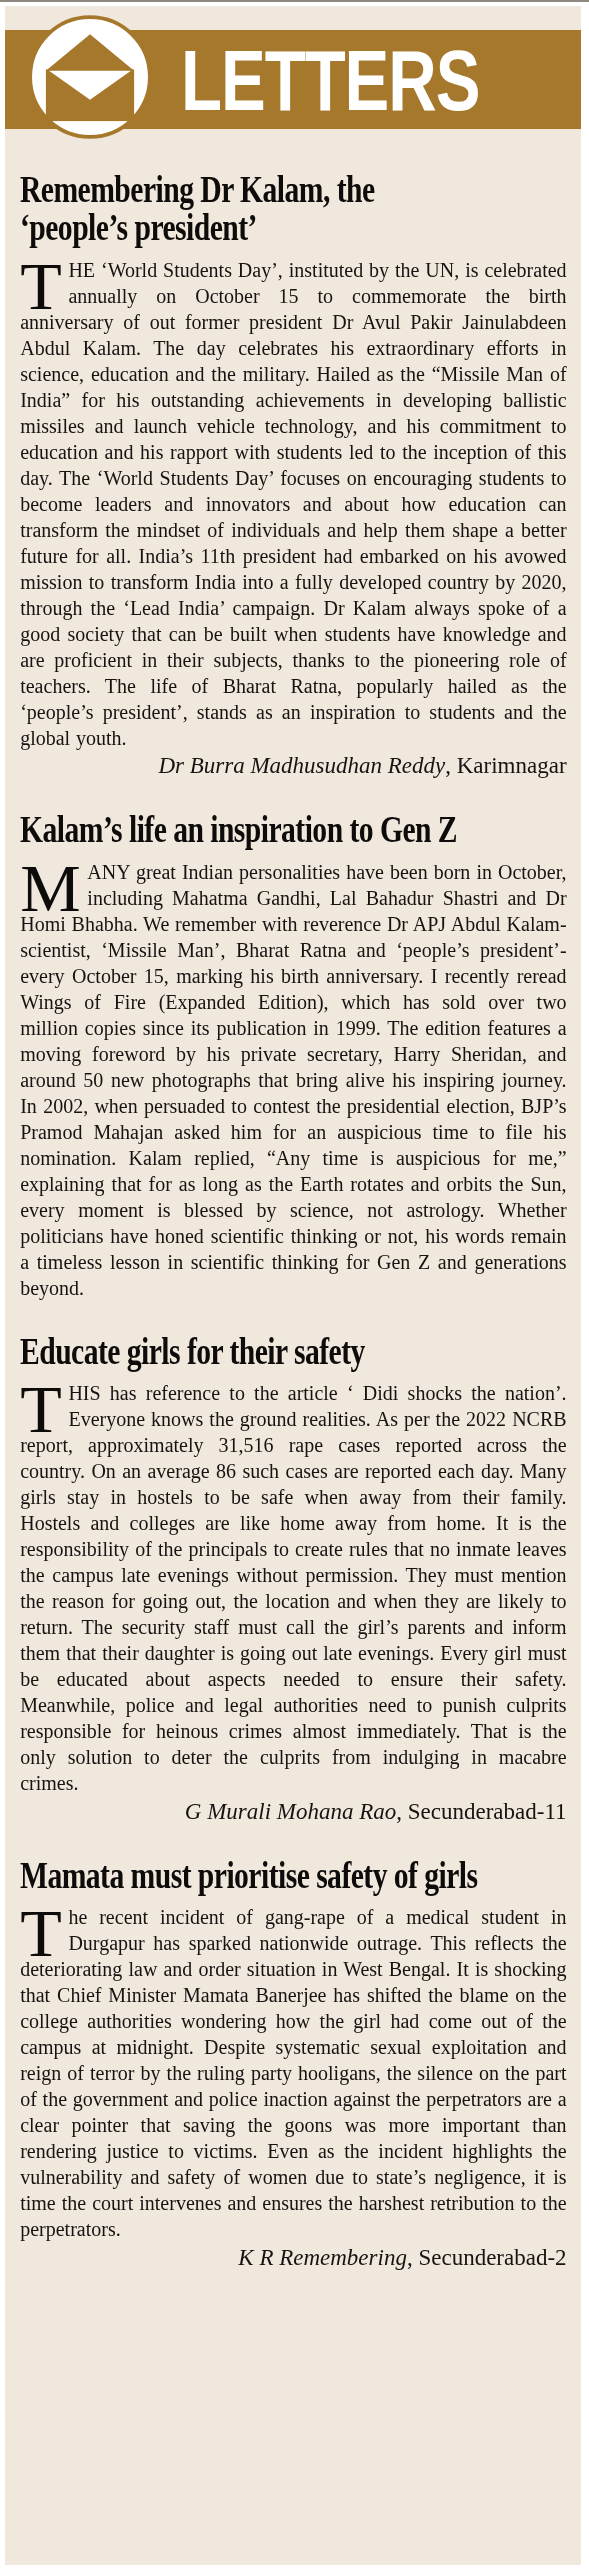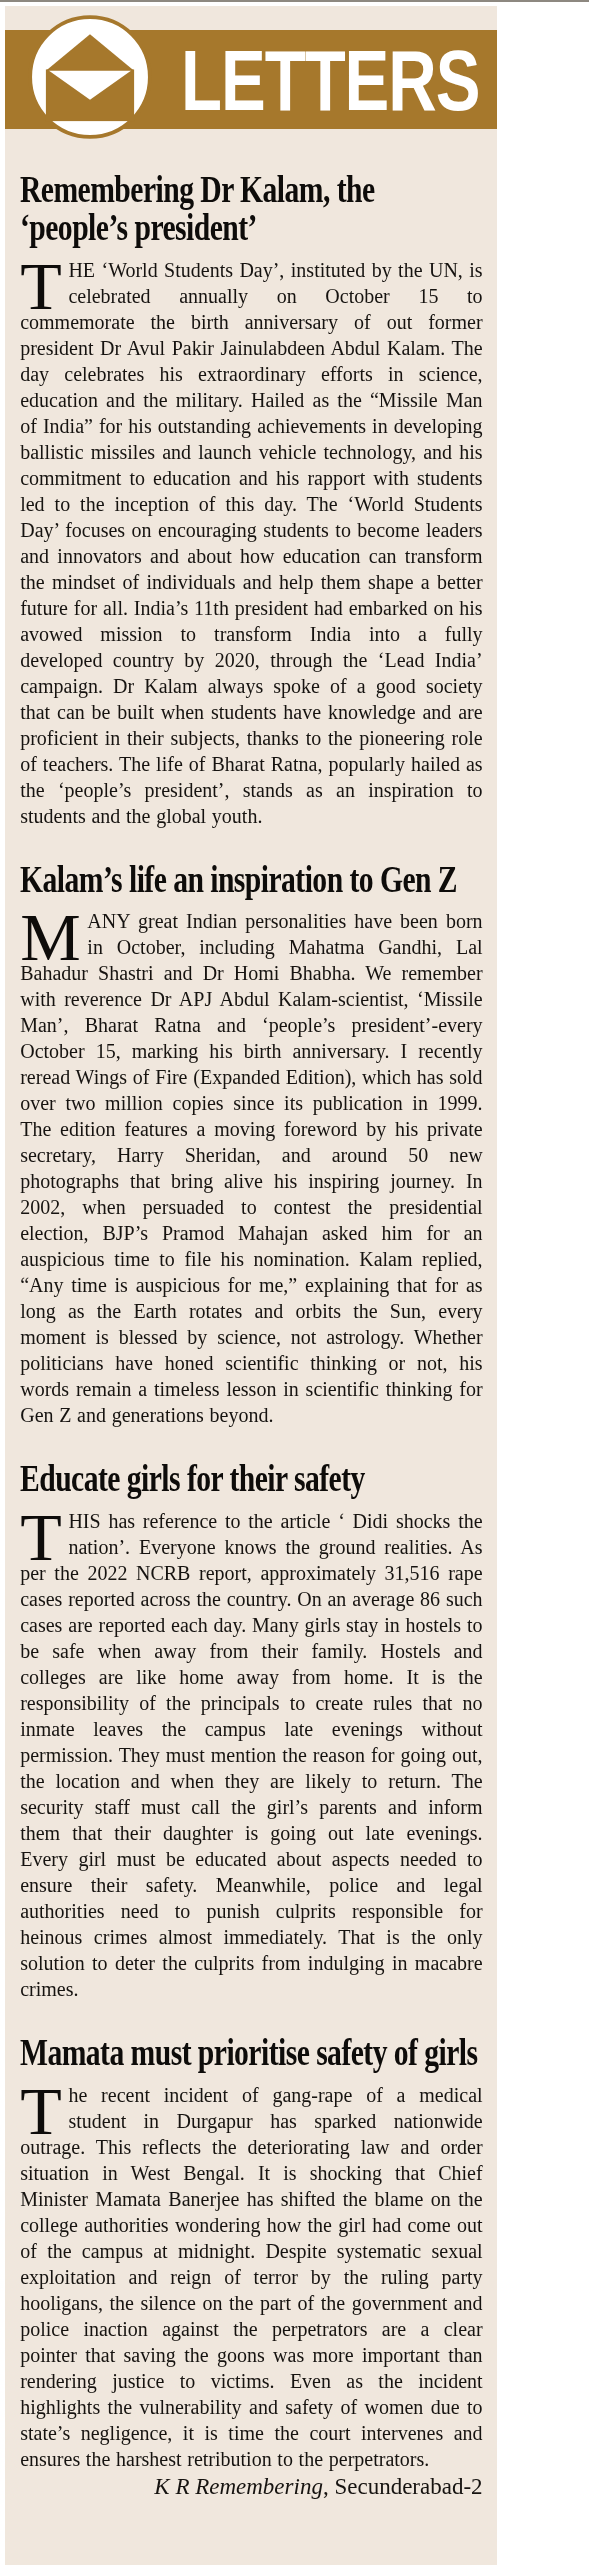--- a/index.html
+++ b/index.html
@@ -8,21 +8,21 @@
     background: #ffffff;
     font-family: "Liberation Serif", "DejaVu Serif", serif;
   }
   .top-edge {
     height: 2px;
     background: #8d8880;
     width: 589px;
   }
   .page {
     margin: 4px 4px 5.4px 5.4px;
-    width: 492px;
+    width: 576px;
     height: 2559px;
     background: #f0e7dd;
     overflow: hidden;
     box-sizing: border-box;
     padding: 0 14.8px 0 14.8px;
     color: #161310;
   }
   
   .masthead {
     position: relative;
@@ -113,30 +113,32 @@
         <polygon points="17.5,45 82.5,45 50,68" fill="#ffffff"></polygon>
       </svg>
     </div>
     <div class="letters-title">LETTERS</div>
   </div>
 
   <article class="letter">
     <h2 class="headline">Remembering Dr Kalam, the
 ‘people’s president’</h2>
     <p class="letter-body">THE ‘World Students Day’, instituted by the UN, is celebrated annually on October 15 to commemorate the birth anniversary of out former president Dr Avul Pakir Jainulabdeen Abdul Kalam. The day celebrates his extraordinary efforts in science, education and the military. Hailed as the “Missile Man of India” for his outstanding achievements in developing ballistic missiles and launch vehicle technology, and his commitment to education and his rapport with students led to the inception of this day. The ‘World Students Day’ focuses on encouraging students to become leaders and innovators and about how education can transform the mindset of individuals and help them shape a better future for all. India’s 11th president had embarked on his avowed mission to transform India into a fully developed country by 2020, through the ‘Lead India’ campaign. Dr Kalam always spoke of a good society that can be built when students have knowledge and are proficient in their subjects, thanks to the pioneering role of teachers. The life of Bharat Ratna, popularly hailed as the ‘people’s president’, stands as an inspiration to students and the global youth.</p>
+    <p class="signature"><span class="sig-name">Dr Burra Madhusudhan Reddy</span><span class="sig-sep">, </span><span class="sig-loc">Karimnagar</span></p>
   </article>
 
   <article class="letter">
     <h2 class="headline">Kalam’s life an inspiration to Gen Z</h2>
     <p class="letter-body">MANY great Indian personalities have been born in October, including Mahatma Gandhi, Lal Bahadur Shastri and Dr Homi Bhabha. We remember with reverence Dr APJ Abdul Kalam-scientist, ‘Missile Man’, Bharat Ratna and ‘people’s president’-every October 15, marking his birth anniversary. I recently reread Wings of Fire (Expanded Edition), which has sold over two million copies since its publication in 1999. The edition features a moving foreword by his private secretary, Harry Sheridan, and around 50 new photographs that bring alive his inspiring journey. In 2002, when persuaded to contest the presidential election, BJP’s Pramod Mahajan asked him for an auspicious time to file his nomination. Kalam replied, “Any time is auspicious for me,” explaining that for as long as the Earth rotates and orbits the Sun, every moment is blessed by science, not astrology. Whether politicians have honed scientific thinking or not, his words remain a timeless lesson in scientific thinking for Gen Z and generations beyond.</p>
   </article>
 
   <article class="letter">
     <h2 class="headline">Educate girls for their safety</h2>
     <p class="letter-body">THIS has reference to the article ‘ Didi shocks the nation’. Everyone knows the ground realities. As per the 2022 NCRB report, approximately 31,516 rape cases reported across the country. On an average 86 such cases are reported each day. Many girls stay in hostels to be safe when away from their family. Hostels and colleges are like home away from home. It is the responsibility of the principals to create rules that no inmate leaves the campus late evenings without permission. They must mention the reason for going out, the location and when they are likely to return. The security staff must call the girl’s parents and inform them that their daughter is going out late evenings. Every girl must be educated about aspects needed to ensure their safety. Meanwhile, police and legal authorities need to punish culprits responsible for heinous crimes almost immediately. That is the only solution to deter the culprits from indulging in macabre crimes.</p>
+    <p class="signature"><span class="sig-name">G Murali Mohana Rao</span><span class="sig-sep">, </span><span class="sig-loc">Secunderabad-11</span></p>
   </article>
 
   <article class="letter">
     <h2 class="headline">Mamata must prioritise safety of girls</h2>
     <p class="letter-body">The recent incident of gang-rape of a medical student in Durgapur has sparked nationwide outrage. This reflects the deteriorating law and order situation in West Bengal. It is shocking that Chief Minister Mamata Banerjee has shifted the blame on the college authorities wondering how the girl had come out of the campus at midnight. Despite systematic sexual exploitation and reign of terror by the ruling party hooligans, the silence on the part of the government and police inaction against the perpetrators are a clear pointer that saving the goons was more important than rendering justice to victims. Even as the incident highlights the vulnerability and safety of women due to state’s negligence, it is time the court intervenes and ensures the harshest retribution to the perpetrators.</p>
     <p class="signature"><span class="sig-name">K R Remembering</span><span class="sig-sep">, </span><span class="sig-loc">Secunderabad-2</span></p>
   </article>
 
 </div>
 

